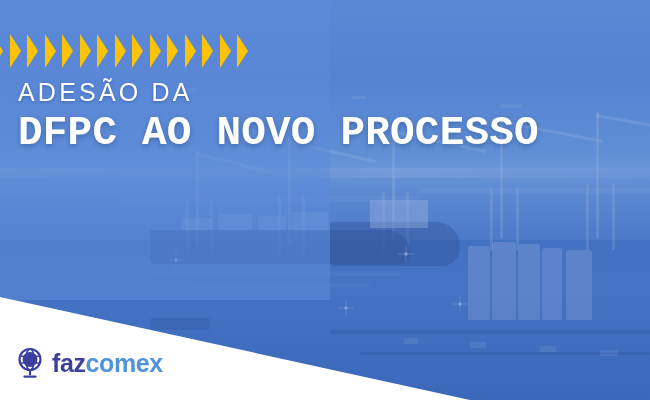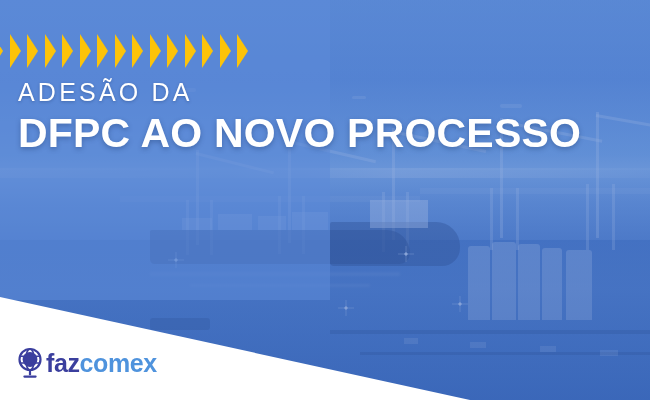--- a/index.html
+++ b/index.html
@@ -111,33 +111,33 @@
   }
   .headline{
     position:absolute;left:18px;top:110px;width:600px;
     color:#ffffff;
     font-size:41px;
     font-weight:bold;
     line-height:1.17;
     letter-spacing:.2px;
     text-shadow:0 2px 5px rgba(20,45,95,.35);
   }
-  .headline .l2{display:block;}
+  .headline .l2{display:block;font-family:Liberation Mono, monospace;}
 
   
   .wedge{
     position:absolute;left:0;top:0;width:650px;height:400px;
     background:#ffffff;
     clip-path:polygon(0 297px, 470px 400px, 0 400px);
   }
 
   
   .logo{
     position:absolute;left:16px;top:347px;
-    display:flex;align-items:center;
+    display:flex;align-items:center;gap:6px;
   }
   .globe{width:30px;height:32px;display:block;}
   .wordmark{
     font-size:25px;font-weight:bold;letter-spacing:-.4px;
     font-family:"Liberation Sans",sans-serif;line-height:1;
   }
   .w-faz{color:#3b3f9e;}
   .w-comex{color:#4f93dd;}
 </style>
 </head>

